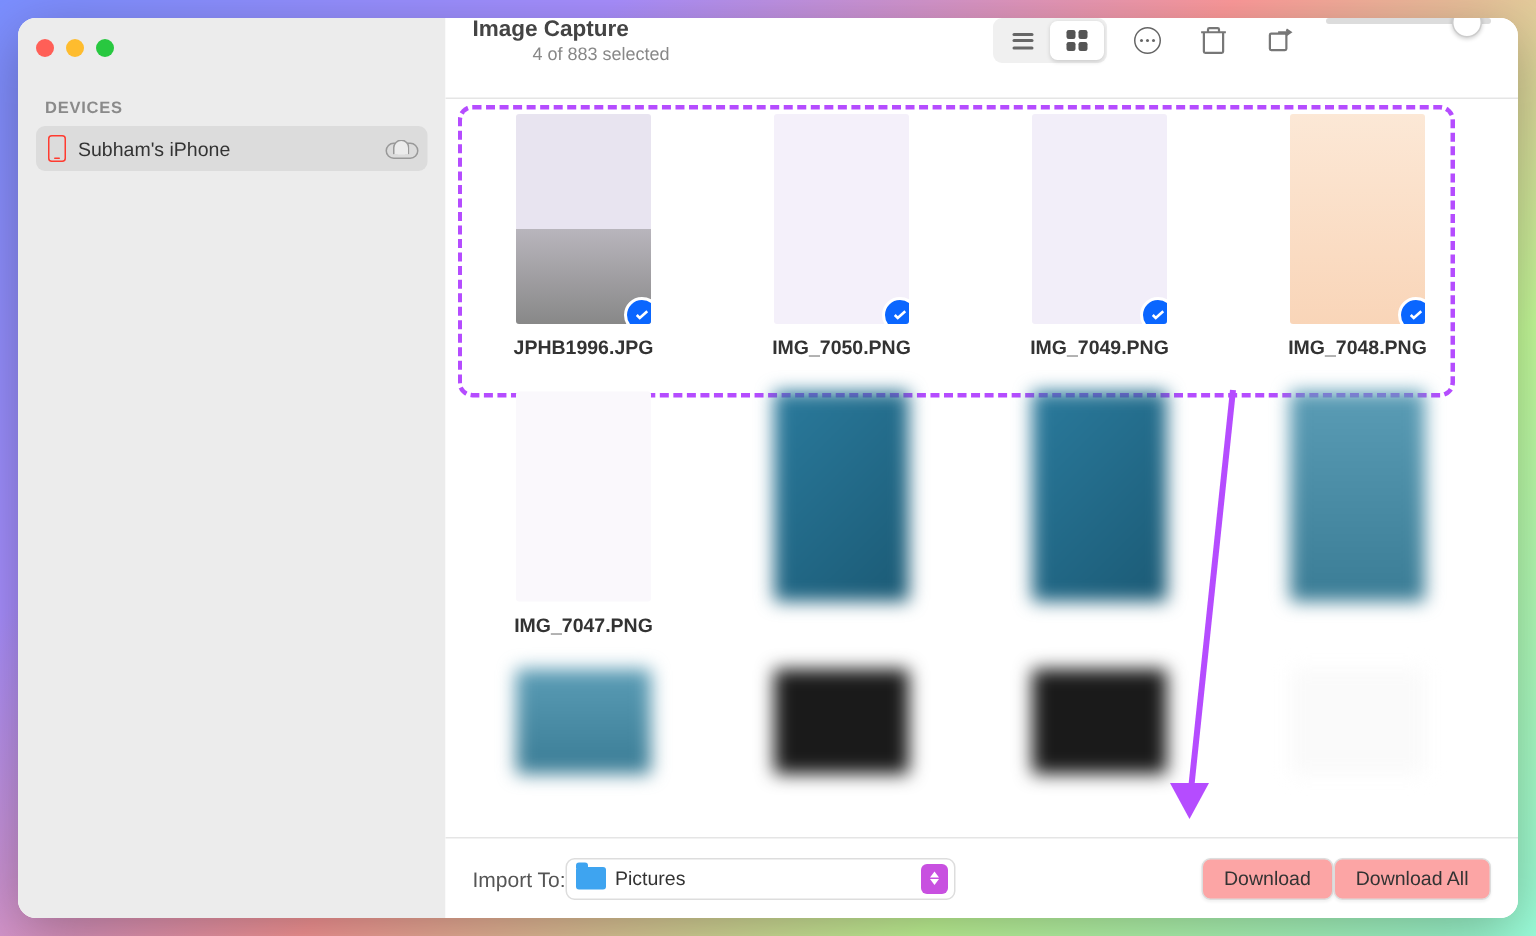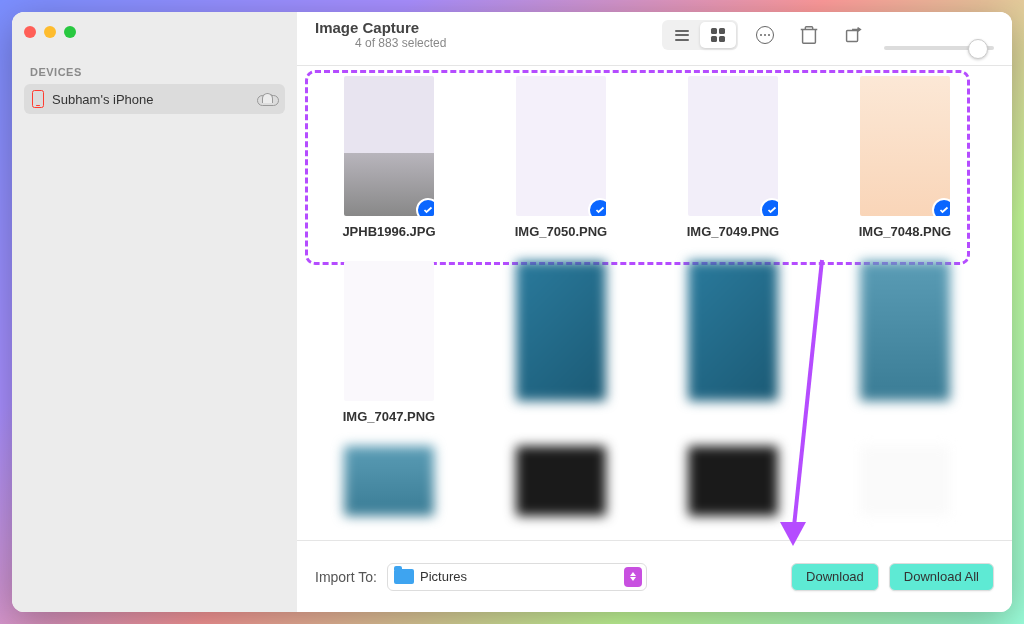--- a/index.html
+++ b/index.html
@@ -12,21 +12,21 @@
 .sec-label { font-size: 11px; font-weight: 600; color: #8a8a8a; letter-spacing: .5px; margin: 8px 0 6px 6px; }
 .side-item { display: flex; align-items: center; padding: 6px 8px; border-radius: 6px; font-size: 13px; color: #333; }
 .side-item.sel { background: #dcdcdc; }
 .phone-ic { width: 12px; height: 18px; border: 1.5px solid #ff3b30; border-radius: 2.5px; margin-right: 8px; position: relative; }
 .phone-ic::after { content: ''; position: absolute; bottom: 1px; left: 50%; transform: translateX(-50%); width: 4px; height: 1.5px; background: #ff3b30; border-radius: 1px; }
 .cloud-ic { margin-left: auto; width: 20px; height: 13px; position: relative; }
 .cloud-ic::before { content: ''; position: absolute; width: 20px; height: 9px; background: transparent; border: 1.3px solid #999; border-radius: 9px; bottom: 0; }
 .cloud-ic::after { content: ''; position: absolute; width: 9px; height: 9px; border: 1.3px solid #999; border-bottom: none; border-radius: 9px 9px 0 0; top: 0; left: 5px; background: #ececec; }
 .badge0 { margin-left: auto; width: 18px; height: 18px; border: 1.3px solid #aaa; border-radius: 5px; display: flex; align-items: center; justify-content: center; font-size: 11px; color: #888; }
 .main { flex: 1; display: flex; flex-direction: column; background: #fff; }
-.toolbar { height: 54px; display: flex; align-items: flex-end; padding: 15px 18px; gap: 10px; border-bottom: 1px solid #e5e5e5; }
+.toolbar { height: 54px; display: flex; align-items: flex-start; padding: 0 18px; gap: 10px; border-bottom: 1px solid #e5e5e5; }
 .tb-title { font-size: 15px; font-weight: 600; color: #444; line-height: 1.1; }
 .tb-sub { font-size: 12px; color: #888; margin-left: 40px; }
 .vseg { display: flex; background: #f0f0f0; border-radius: 6px; padding: 2px; margin-left: auto; }
 .vseg-b { width: 36px; height: 26px; display: flex; align-items: center; justify-content: center; border-radius: 5px; cursor: pointer; }
 .vseg-b.act { background: #fff; box-shadow: 0 1px 3px rgba(0,0,0,0.15); }
 .list-ic { display: flex; flex-direction: column; gap: 2.5px; }
 .list-ic span { width: 14px; height: 2px; background: #666; border-radius: 1px; }
 .grid-ic { display: grid; grid-template-columns: 6px 6px; grid-template-rows: 6px 6px; gap: 2px; }
 .grid-ic span { background: #555; border-radius: 1.5px; }
 .tbtn { width: 34px; height: 30px; display: flex; align-items: center; justify-content: center; cursor: pointer; color: #666; }
@@ -45,31 +45,31 @@
 .check svg { width: 12px; height: 12px; }
 .thumb-lbl { font-size: 13px; color: #333; }
 .ph-a { background: linear-gradient(180deg,#e8e4f0 55%,#b8b5bc 55%,#888 100%); }
 .ph-b { background: #f4f0fa; }
 .ph-c { background: #f2eef9; }
 .ph-d { background: linear-gradient(#fce8d6,#f9d5b8); }
 .ph-e { background: #faf8fc; }
 .ph-px { background: linear-gradient(135deg,#2a7a9c,#1b5a75); }
 .ph-py { background: linear-gradient(#5a9cb5,#3a7c95); }
 .ph-dk { background: #1a1a1a; }
-.bottom { height: 72px; border-top: 1px solid #e5e5e5; display: flex; align-items: center; padding: 11px 18px; gap: 10px; }
+.bottom { height: 54px; border-top: 1px solid #e5e5e5; display: flex; align-items: center; padding: 11px 18px; }
 .bl-lbl { font-size: 14px; color: #555; }
 .dest { display: flex; align-items: center; background: #fff; border: 1px solid #ddd; border-radius: 6px; height: 28px; padding: 0 4px 0 6px; gap: 6px; width: 260px; }
 .folder-ic { width: 20px; height: 15px; background: #3ea4f0; border-radius: 2px; position: relative; }
 .folder-ic::before { content: ''; position: absolute; top: -3px; left: 0; width: 8px; height: 4px; background: #3ea4f0; border-radius: 2px 2px 0 0; }
 .dest-txt { font-size: 13px; color: #333; flex: 1; }
 .dest-arr { width: 18px; height: 20px; background: #c850e0; border-radius: 4px; display: flex; flex-direction: column; align-items: center; justify-content: center; gap: 1px; }
 .dest-arr span { width: 0; height: 0; border-left: 3.5px solid transparent; border-right: 3.5px solid transparent; }
 .dest-arr .u { border-bottom: 4px solid #fff; }
 .dest-arr .d { border-top: 4px solid #fff; }
-.btn { height: 28px; padding: 0 14px; background: #5eead4; border: 1px solid #ddd; border-radius: 6px; font-size: 13px; color: #333; cursor: pointer; box-shadow: 0 1px 2px rgba(0,0,0,0.06); }
+.btn { height: 28px; padding: 0 14px; background: #fca5a5; border: 1px solid #ddd; border-radius: 6px; font-size: 13px; color: #333; cursor: pointer; box-shadow: 0 1px 2px rgba(0,0,0,0.06); }
 .arrow { position: absolute; pointer-events: none; z-index: 50; }
 .aline { position: absolute; width: 4px; background: #b54cff; transform-origin: top center; }
 .ahead { position: absolute; width: 0; height: 0; border-left: 13px solid transparent; border-right: 13px solid transparent; border-top: 24px solid #b54cff; }
 </style>
 </head>
 <body>
 
 <div class="window">
   <div class="sidebar">
     <div class="traffic">

